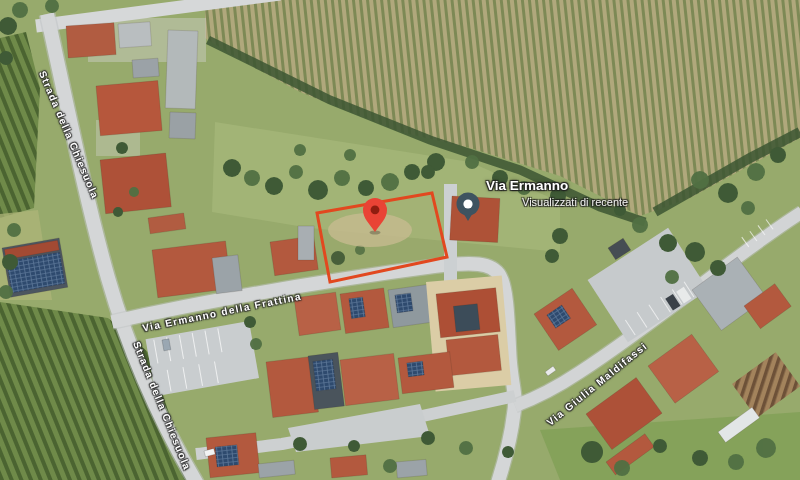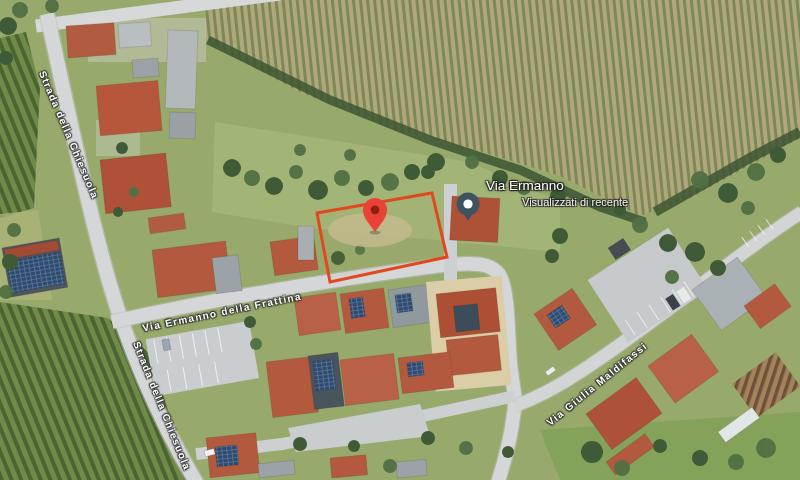--- a/index.html
+++ b/index.html
@@ -14,21 +14,21 @@
     letter-spacing:1.4px;white-space:nowrap;transform-origin:center;
     text-shadow:-1px -1px 1px rgba(45,45,45,.85),1px -1px 1px rgba(45,45,45,.85),
                 -1px 1px 1px rgba(45,45,45,.85),1px 1px 1px rgba(45,45,45,.85),
                 0 0 3px rgba(0,0,0,.55);
     user-select:none;
   }
   .place-card{position:absolute;left:452px;top:178px;width:180px;height:56px;}
   .place-pin{position:absolute;left:2px;top:14px;width:28px;height:32px;}
   .place-text{position:absolute;left:34px;top:0;}
   .place-title{
-    color:#fff;font-weight:normal;font-size:13.5px;line-height:15.5px;white-space:nowrap;
+    color:#fff;font-weight:bold;font-size:13.5px;line-height:15.5px;white-space:nowrap;
     text-shadow:-1px -1px 1px rgba(30,30,30,.9),1px -1px 1px rgba(30,30,30,.9),
                 -1px 1px 1px rgba(30,30,30,.9),1px 1px 1px rgba(30,30,30,.9),
                 0 0 4px rgba(0,0,0,.6);
   }
   .place-sub{
     color:#f2f2f2;font-size:11px;margin-top:2px;white-space:nowrap;
     text-shadow:-1px -1px 1px rgba(30,30,30,.9),1px -1px 1px rgba(30,30,30,.9),
                 -1px 1px 1px rgba(30,30,30,.9),1px 1px 1px rgba(30,30,30,.9);
     padding-left:36px;
   }

